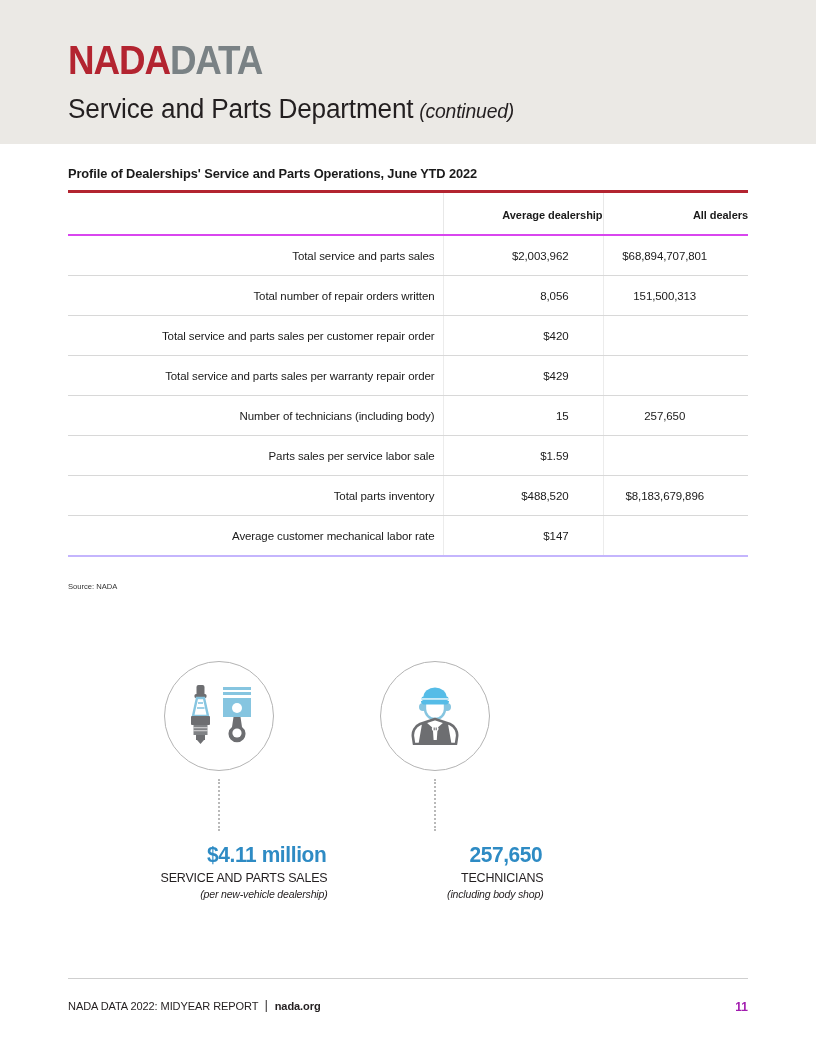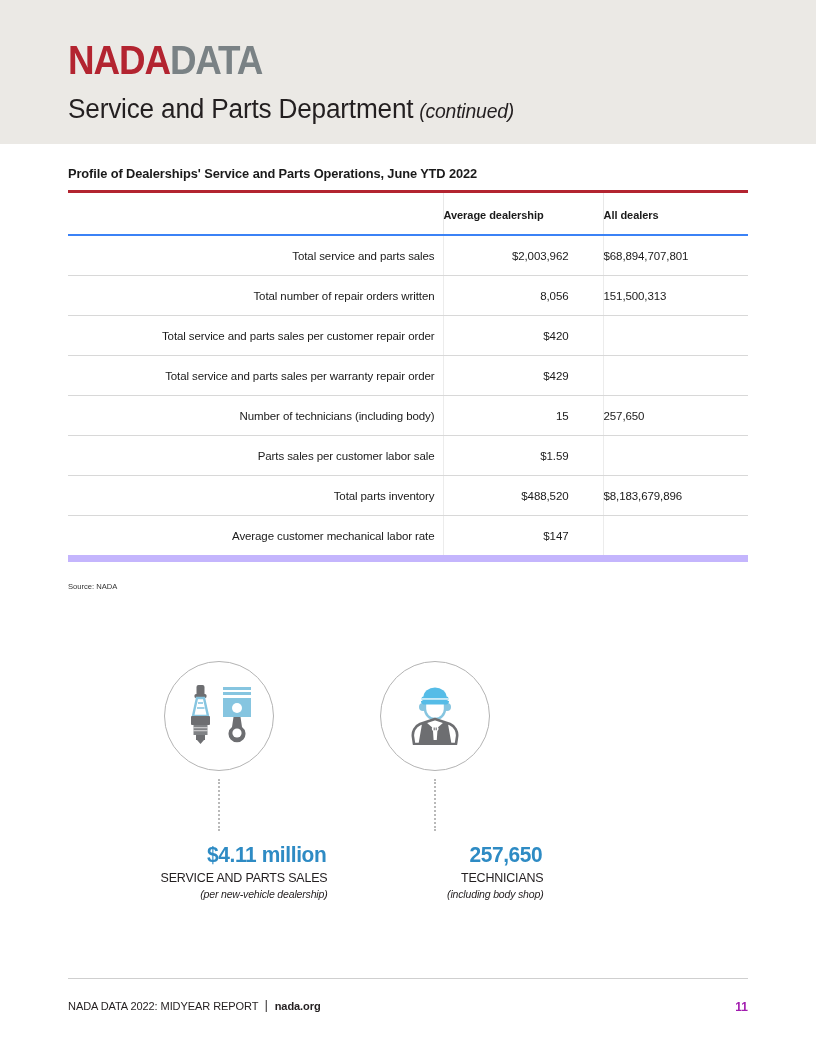--- a/index.html
+++ b/index.html
@@ -50,42 +50,42 @@
     border-collapse: collapse;
   }
   .data-table col.c-label { width: 375px; }
   .data-table col.c-avg   { width: 160px; }
   .data-table col.c-all   { width: 145px; }
 
   .data-table thead th {
     font-size: 11px; font-weight: bold; color: #1a1a1a;
     padding: 16px 0 13px 0;
     border-top: 3px solid #b32430;
-    border-bottom: 2px solid #3b82f6;
-    text-align: left;
+    border-bottom: 2px solid #d946ef;
+    text-align: right;
     letter-spacing: -0.05px;
     vertical-align: bottom;
   }
   .data-table thead th.th-label { border-top: 3px solid #b32430; }
   .data-table thead th.th-avg,
   .data-table thead th.th-all { border-left: 1px solid #e8e8e8; }
 
   .data-table tbody td {
     font-size: 11.5px; color: #1a1a1a;
     padding: 14px 0 13px 0;
     border-bottom: 1px solid #d8d8d8;
     letter-spacing: -0.1px;
   }
-  .data-table tbody tr:last-child td { border-bottom: 7px solid #c4b5fd; }
+  .data-table tbody tr:last-child td { border-bottom: 2px solid #c4b5fd; }
   .data-table tbody td.v-label { text-align: right; padding-right: 8px; }
   .data-table tbody td.v-avg {
     text-align: right; padding-right: 34px; border-left: 1px solid #ececec;
   }
   .data-table tbody td.v-all {
-    text-align: left; padding-right: 22px; border-left: 1px solid #ececec;
+    text-align: center; padding-right: 22px; border-left: 1px solid #ececec;
   }
   .source-note {
     position: absolute; left: 68px; top: 582px;
     font-size: 8px; color: #333; letter-spacing: 0px;
     transform: scaleX(0.95); transform-origin: left top;
   }
 
   
   .stats { position: absolute; left: 68px; top: 655px; width: 680px; height: 260px; }
   .stat {
@@ -187,21 +187,21 @@
         <td class="v-label">Total service and parts sales per warranty repair order</td>
         <td class="v-avg">$429</td>
         <td class="v-all"></td>
       </tr>
       <tr>
         <td class="v-label">Number of technicians (including body)</td>
         <td class="v-avg">15</td>
         <td class="v-all">257,650</td>
       </tr>
       <tr>
-        <td class="v-label">Parts sales per customer labor sale</td>
+        <td class="v-label">Parts sales per service labor sale</td>
         <td class="v-avg">$1.59</td>
         <td class="v-all"></td>
       </tr>
       <tr>
         <td class="v-label">Total parts inventory</td>
         <td class="v-avg">$488,520</td>
         <td class="v-all">$8,183,679,896</td>
       </tr>
       <tr>
         <td class="v-label">Average customer mechanical labor rate</td>

